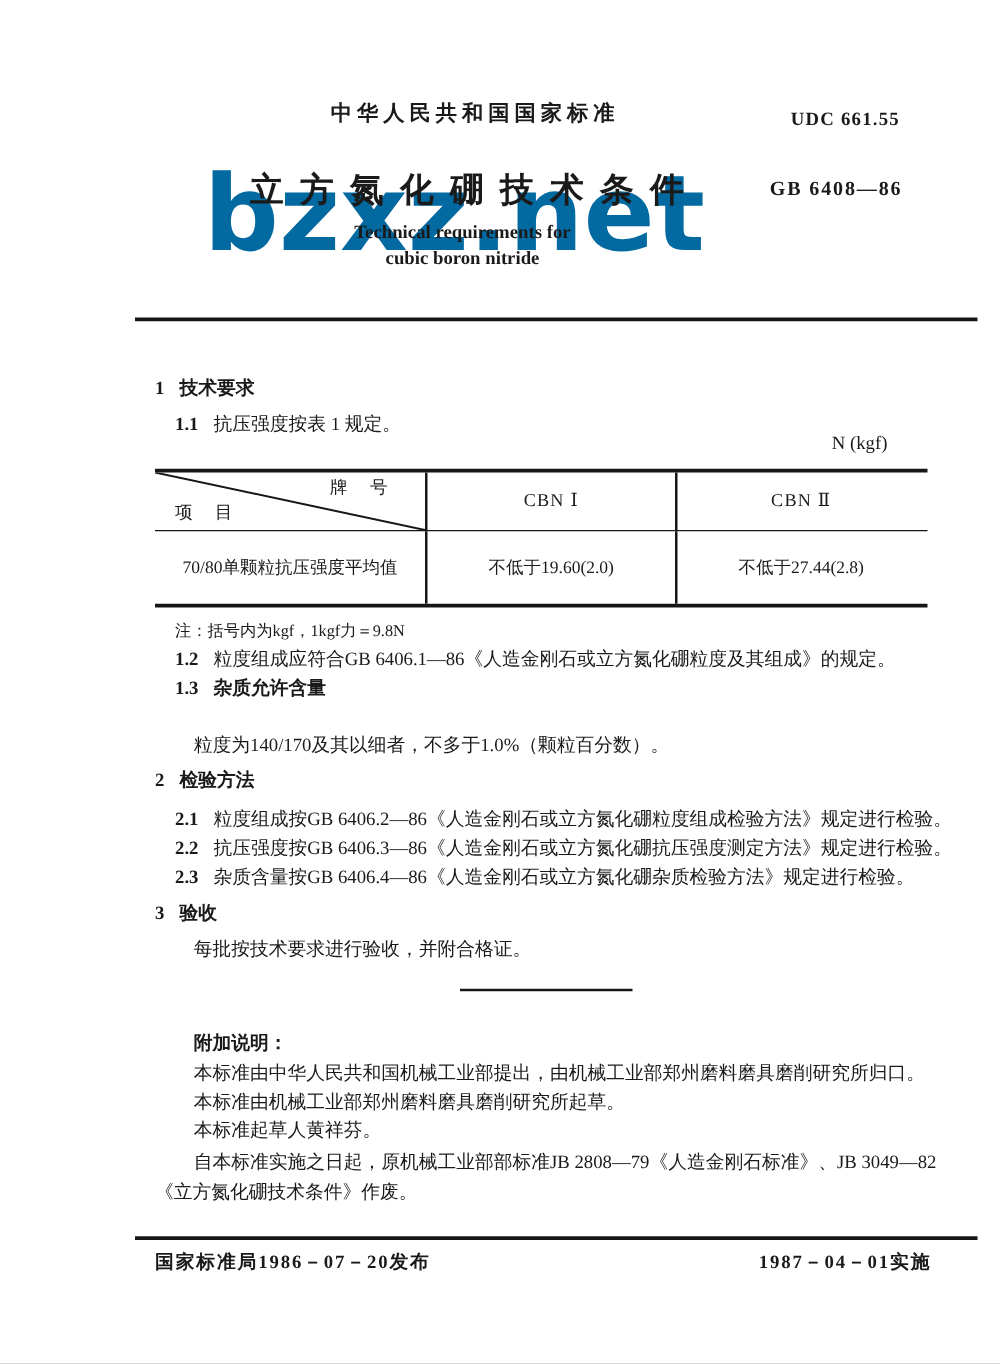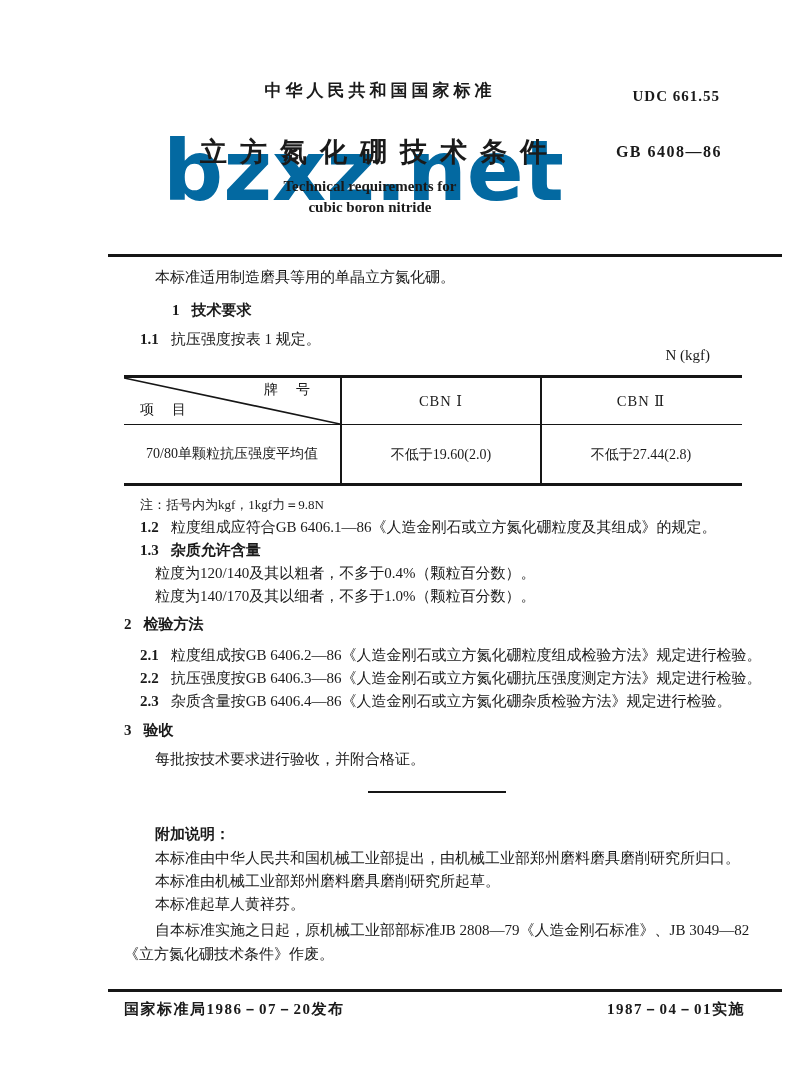--- a/index.html
+++ b/index.html
@@ -28,21 +28,21 @@
   
   .rule{background:#161616;}
   .rule-top{left:108px;top:254px;width:674px;height:3px;}
   .rule-mid{left:368px;top:791px;width:138px;height:2px;}
   .rule-footer{left:108px;top:989px;width:674px;height:3px;}
   
   .line{font-size:15px;white-space:nowrap;}
   .sec-no{font-weight:bold;margin-right:12px;}
   .sec-title{font-weight:bold;}
   .intro{left:155px;top:268px;}
-  .s1{left:124px;top:301px;margin-left:48px;}
+  .s1{left:124px;top:301px;}
   .s1-1{left:140px;top:330px;}
   .unit{top:347px;right:90px;font-size:15px;}
   .note{left:140px;top:496px;font-size:13px;}
   .s1-2{left:140px;top:518px;}
   .s1-3{left:140px;top:541px;}
   .g1{left:155px;top:564px;}
   .g2{left:155px;top:587px;}
   .s2{left:124px;top:615px;}
   .s2-1{left:140px;top:646px;}
   .s2-2{left:140px;top:669px;}
@@ -85,21 +85,20 @@
   <div class="abs udc">UDC 661.55</div>
   <div class="abs title-cn">立方氮化硼技术条件</div>
   <div class="abs std-no">GB 6408—86</div>
   <div class="abs title-en">
     <div>Technical requirements for</div>
     <div>cubic boron nitride</div>
   </div>
 
   <div class="abs rule rule-top"></div>
 
-  <div class="abs line intro">本标准适用制造磨具等用的单晶立方氮化硼。</div>
 
   <div class="abs line s1"><span class="sec-no">1</span><span class="sec-title">技术要求</span></div>
 
   <div class="abs line s1-1"><span class="sec-no">1.1</span><span>抗压强度按表 1 规定。</span></div>
 
   <div class="abs unit">N (kgf)</div>
 
   <div class="abs t1">
     <div class="t1-row t1-head">
       <div class="tc tc1">
@@ -134,21 +133,20 @@
       </div>
     </div>
   </div>
 
   <div class="abs line note">注：括号内为kgf，1kgf力＝9.8N</div>
 
   <div class="abs line s1-2"><span class="sec-no">1.2</span><span>粒度组成应符合GB 6406.1—86《人造金刚石或立方氮化硼粒度及其组成》的规定。</span></div>
 
   <div class="abs line s1-3"><span class="sec-no">1.3</span><span class="sec-title">杂质允许含量</span></div>
 
-  <div class="abs line g1">粒度为120/140及其以粗者，不多于0.4%（颗粒百分数）。</div>
   <div class="abs line g2">粒度为140/170及其以细者，不多于1.0%（颗粒百分数）。</div>
 
   <div class="abs line s2"><span class="sec-no">2</span><span class="sec-title">检验方法</span></div>
 
   <div class="abs line s2-1"><span class="sec-no">2.1</span><span>粒度组成按GB 6406.2—86《人造金刚石或立方氮化硼粒度组成检验方法》规定进行检验。</span></div>
   <div class="abs line s2-2"><span class="sec-no">2.2</span><span>抗压强度按GB 6406.3—86《人造金刚石或立方氮化硼抗压强度测定方法》规定进行检验。</span></div>
   <div class="abs line s2-3"><span class="sec-no">2.3</span><span>杂质含量按GB 6406.4—86《人造金刚石或立方氮化硼杂质检验方法》规定进行检验。</span></div>
 
   <div class="abs line s3"><span class="sec-no">3</span><span class="sec-title">验收</span></div>
   <div class="abs line s3-text">每批按技术要求进行验收，并附合格证。</div>

